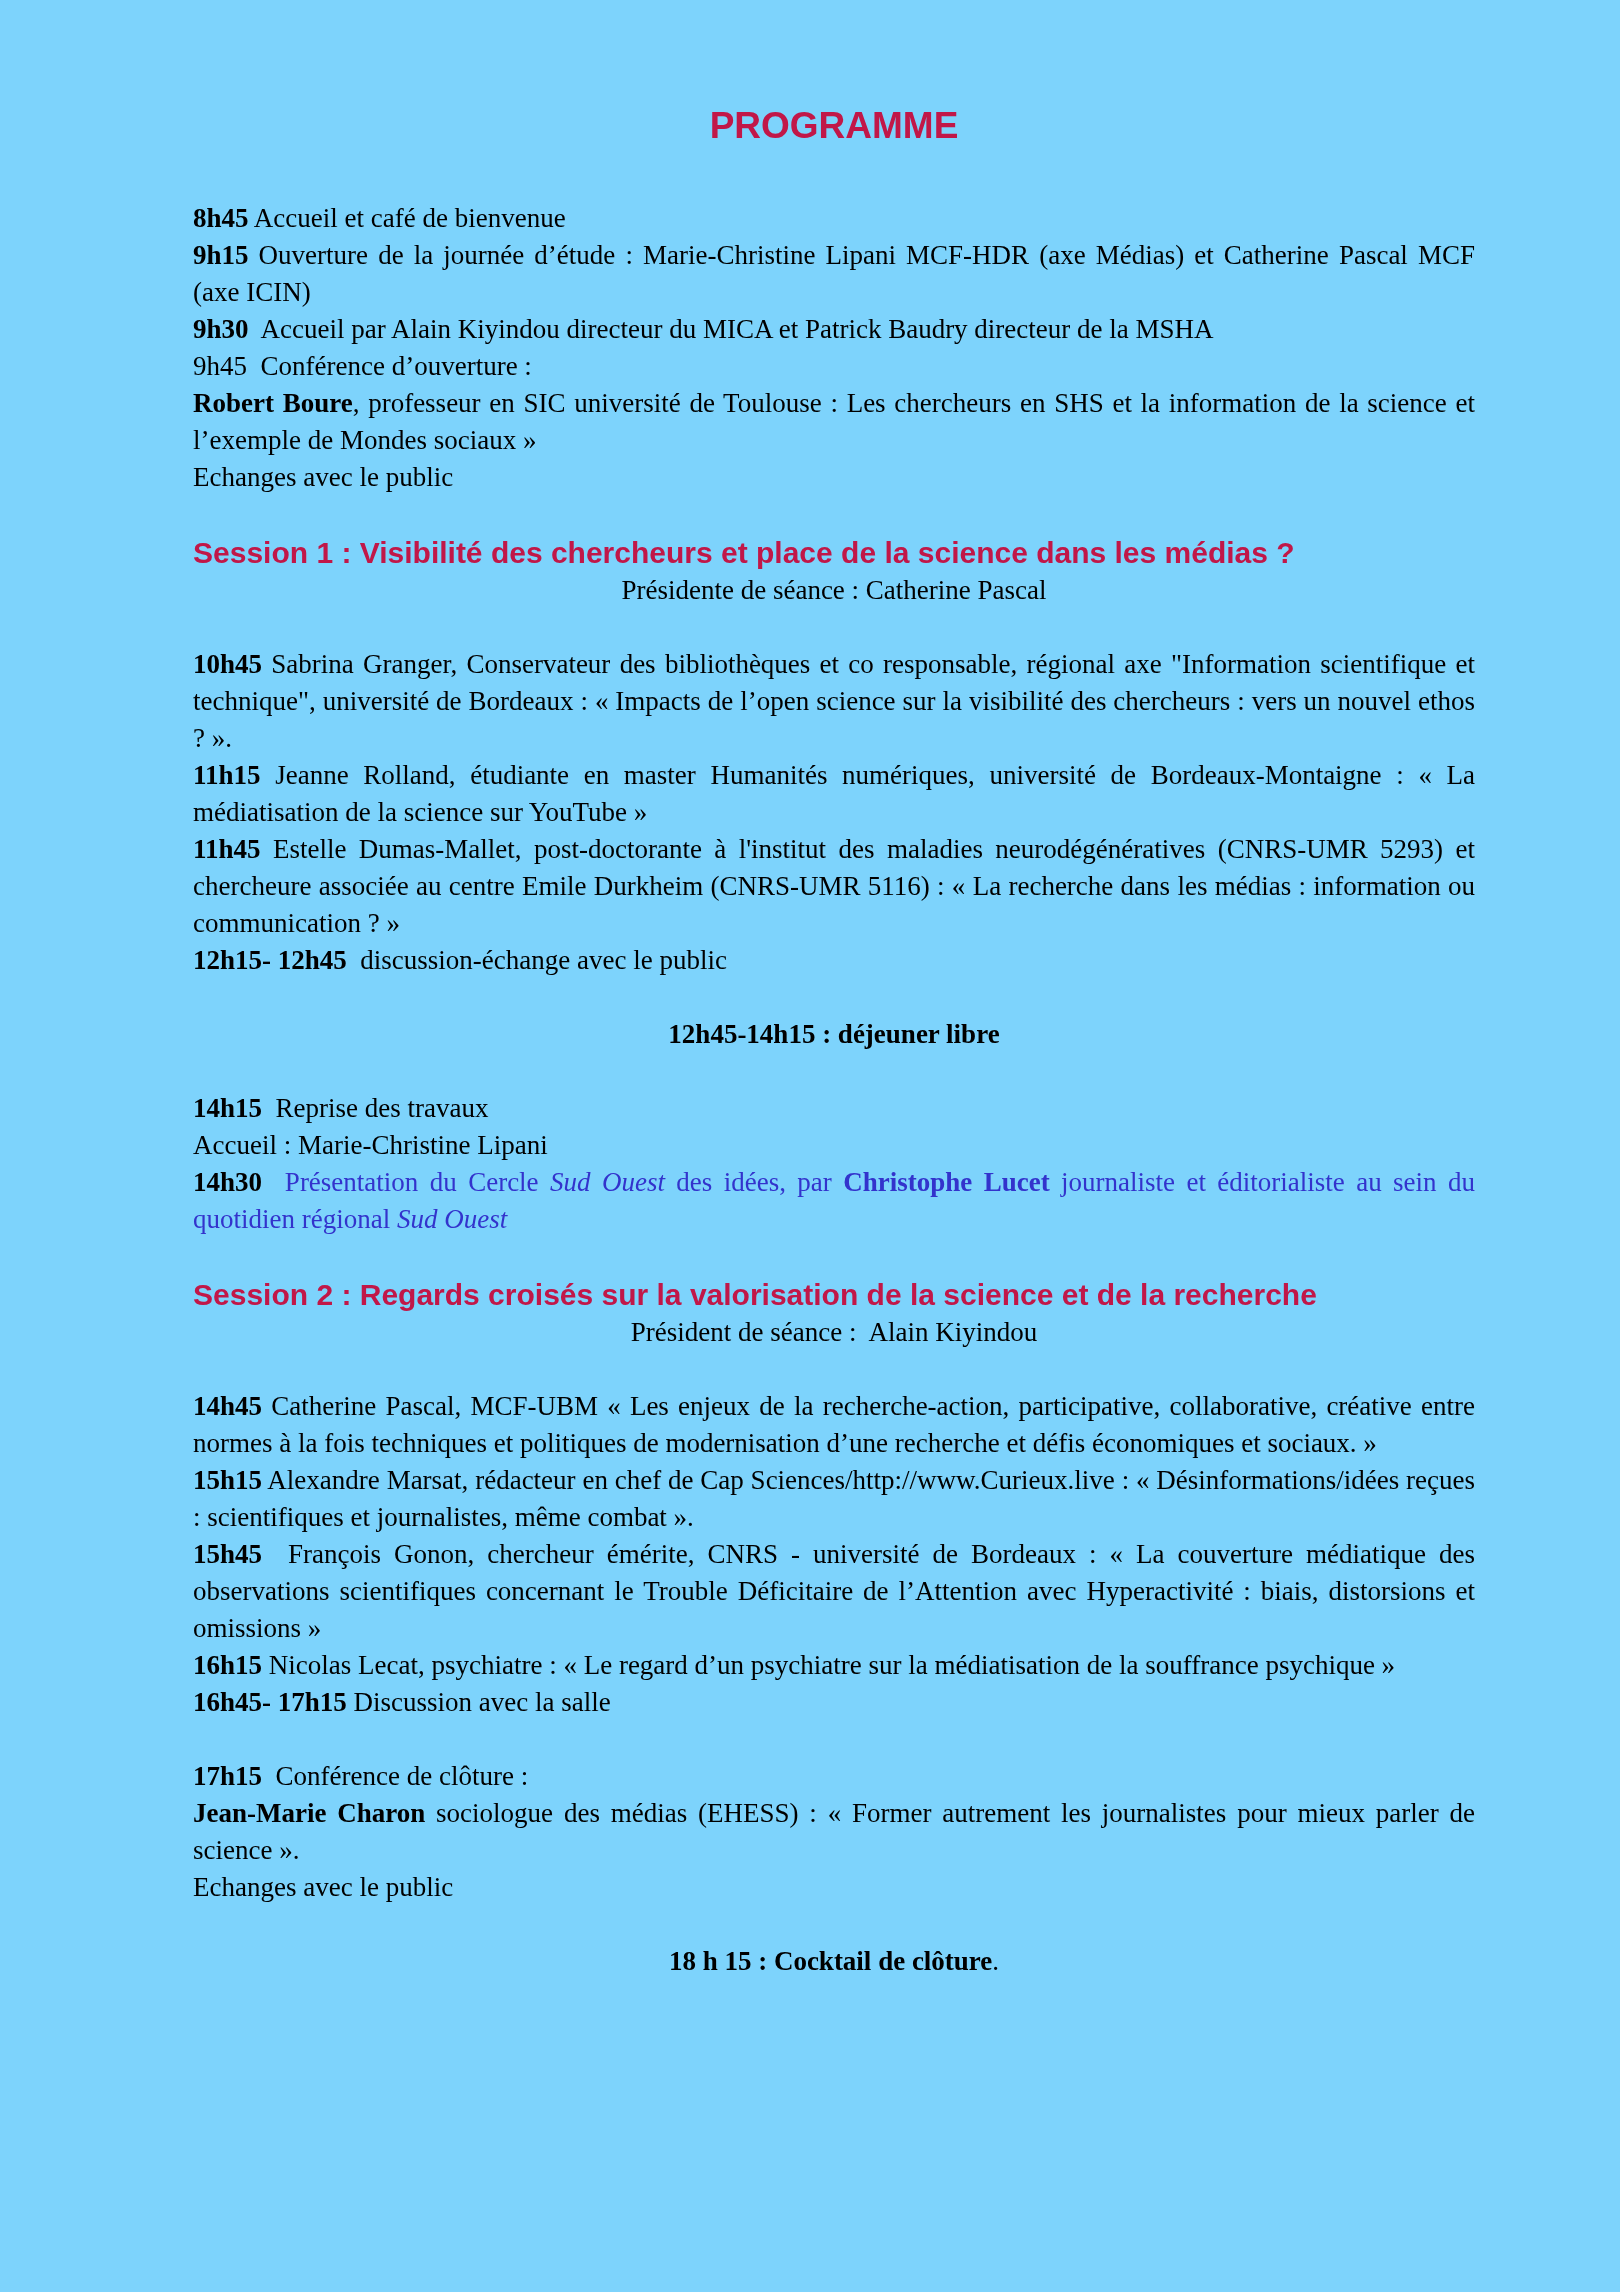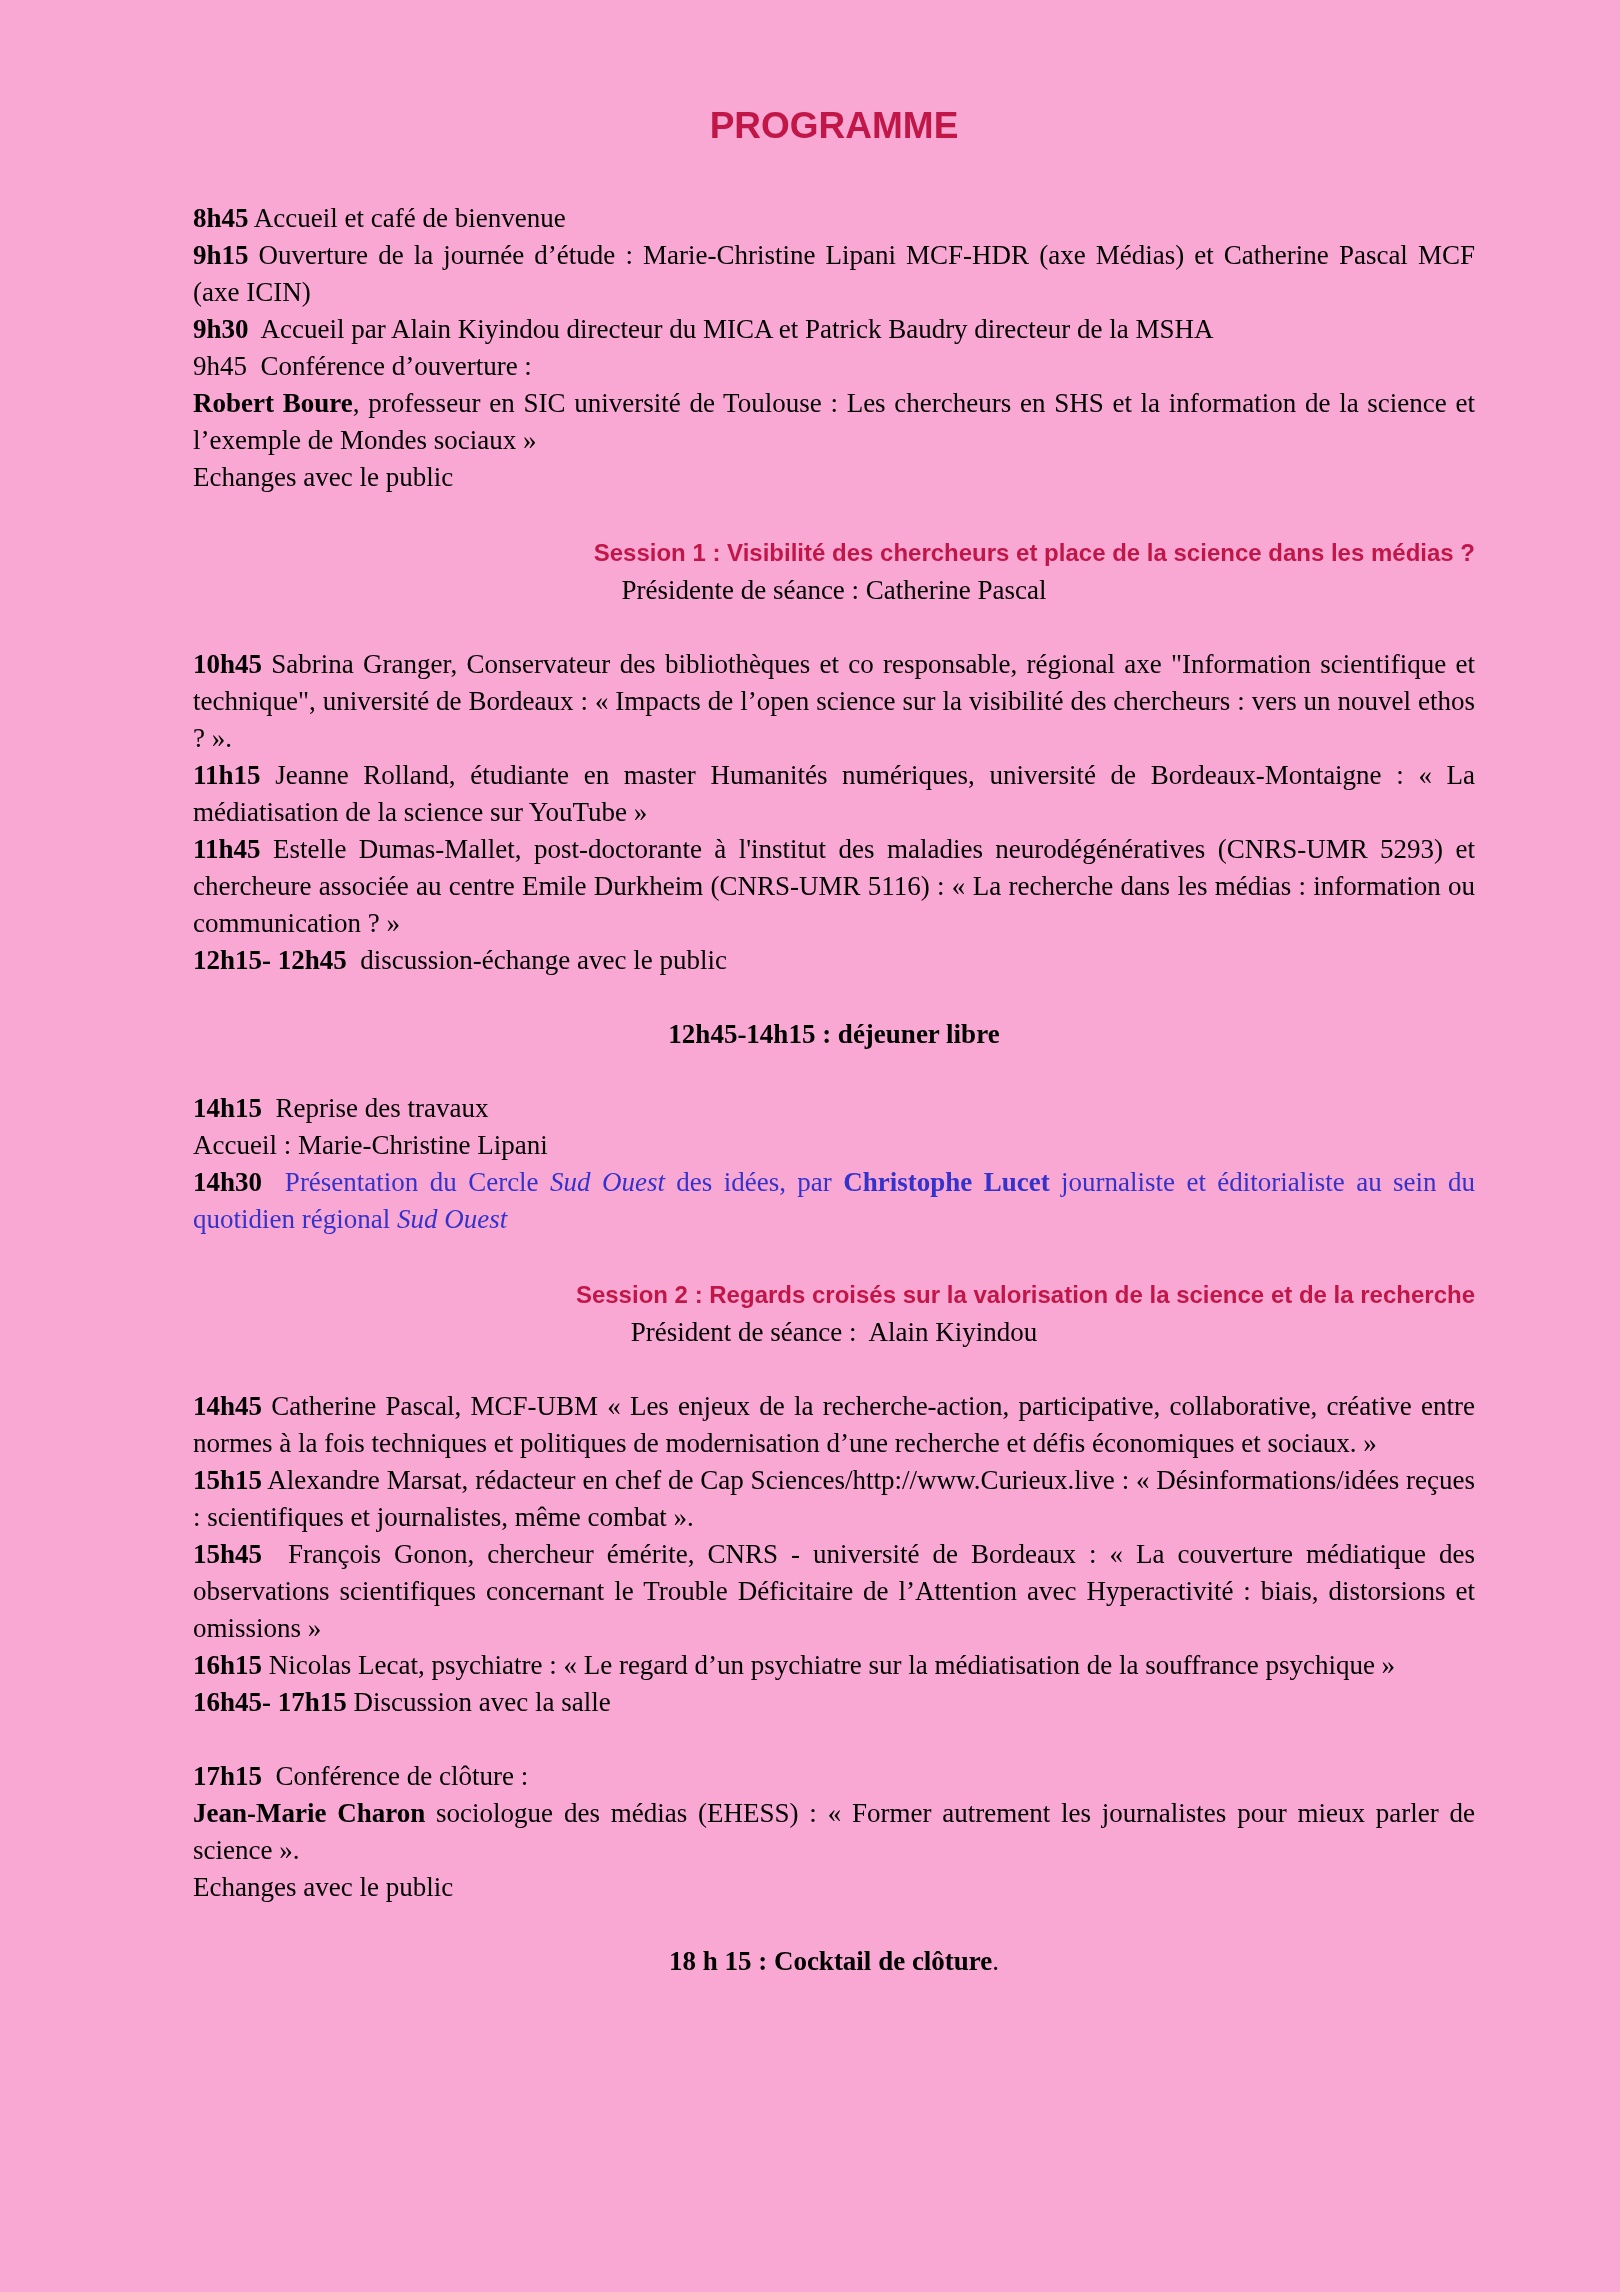--- a/index.html
+++ b/index.html
@@ -25,35 +25,35 @@
     font-weight: bold;
     font-size: 37px;
     line-height: 39px;
     color: var(--crimson, #C11748);
     text-align: center;
     margin-bottom: 55px;
   }
   .session-heading {
     font-family: "Liberation Sans", sans-serif;
     font-weight: bold;
-    font-size: 24px;
+    font-size: 30px;
     line-height: 39px;
     color: var(--crimson, #C11748);
-    text-align: right;
+    text-align: left;
   }
   .center { text-align: center; }
   .spacer { height: 37px; }
   .bold { font-weight: bold; }
   .italic { font-style: italic; }
   .blue { color: var(--blue, #3333CC); }
 </style>
 </head>
 <body>
 
-<div class="page" style="background: #f9a8d4; color: rgb(0, 0, 0);">
+<div class="page" style="background: #7dd3fc; color: rgb(0, 0, 0);">
   <main class="content">
       <p class="block title"><span class="bold">PROGRAMME</span></p>
       <p class="block paragraph"><span class="bold">8h45</span><span> Accueil et café de bienvenue</span></p>
       <p class="block paragraph"><span class="bold">9h15</span><span> Ouverture de la journée d’étude : Marie-Christine Lipani MCF-HDR (axe Médias) et Catherine Pascal MCF (axe ICIN)</span></p>
       <p class="block paragraph"><span class="bold">9h30</span><span>&nbsp; Accueil par Alain Kiyindou directeur du MICA et Patrick Baudry directeur de la MSHA</span></p>
       <p class="block paragraph"><span>9h45&nbsp; Conférence d’ouverture :</span></p>
       <p class="block paragraph"><span class="bold">Robert Boure</span><span>, professeur en SIC université de Toulouse : Les chercheurs en SHS et la information de la science et l’exemple de Mondes sociaux »</span></p>
       <p class="block paragraph"><span>Echanges avec le public</span></p>
       <div class="block spacer"></div>
       <p class="block session-heading"><span class="bold">Session 1 : Visibilité des chercheurs et place de la science dans les médias ?</span></p>

